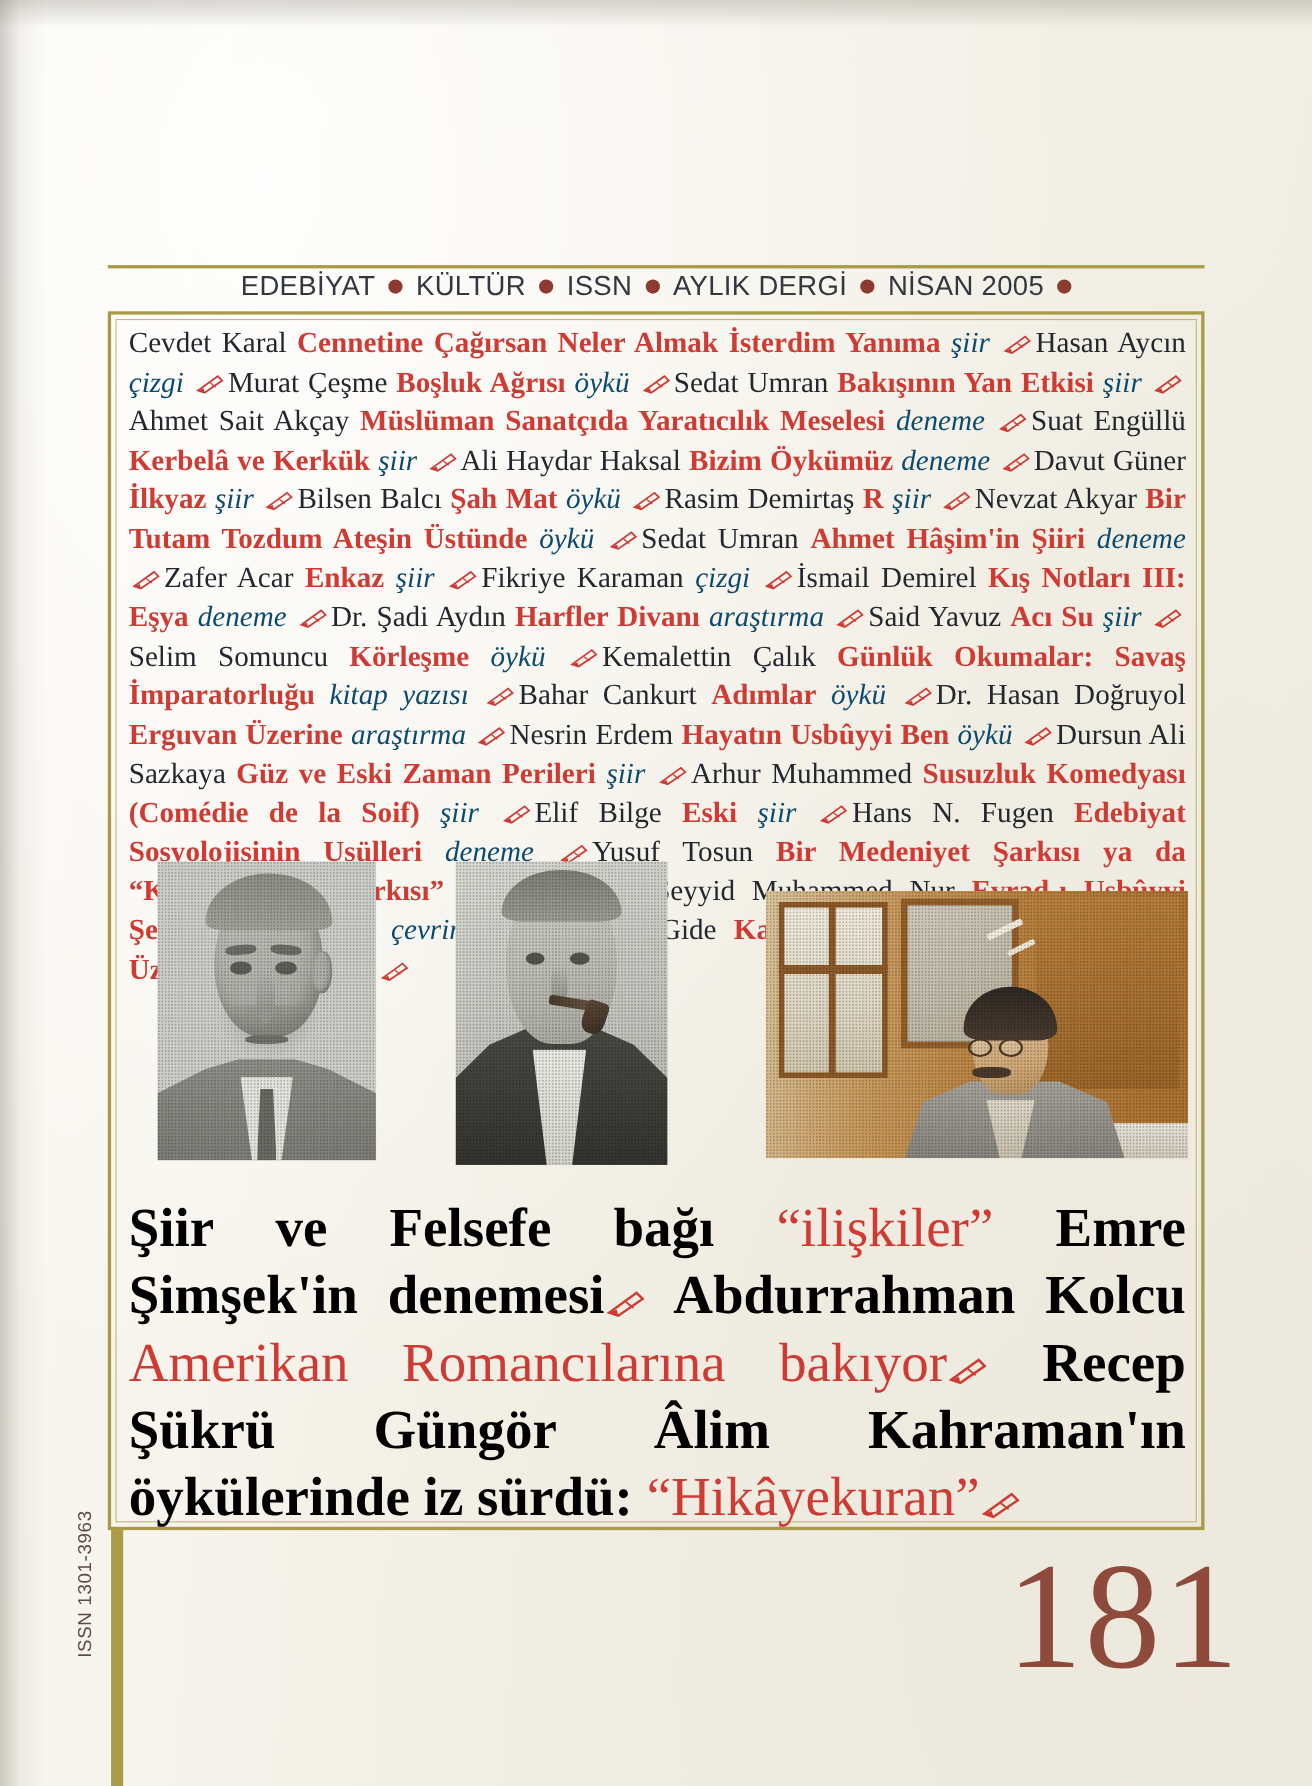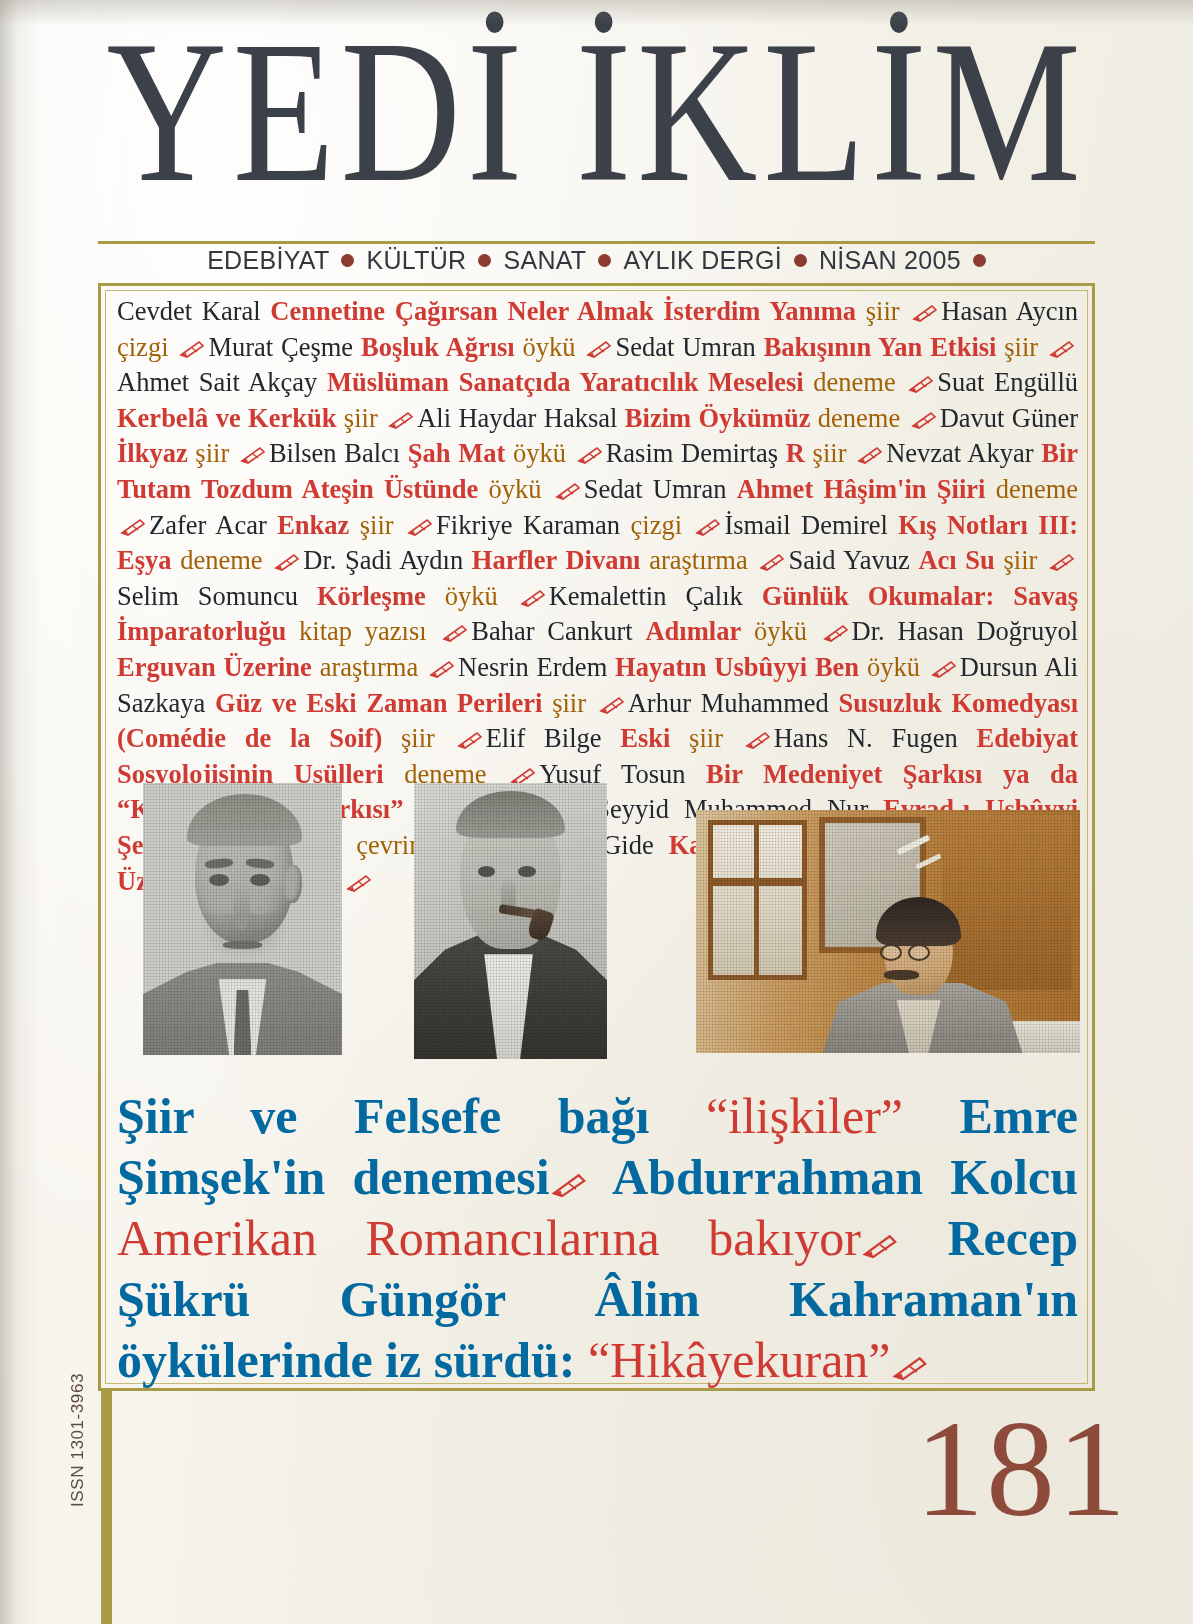--- a/index.html
+++ b/index.html
@@ -123,21 +123,22 @@
     text-justify: inter-word;
     color: #23272e;
     word-spacing: 0.5px;
   }
   .contents .author { color: #23272e; }
   .contents .work {
     color: #cf3a33;
     font-weight: bold;
   }
   .contents .genre {
-    color: #a16207;
+    font-style: italic;
+    color: #0c4a6e;
     margin-top: 32px;
   }
   .quill {
     display: inline-block;
     width: 26px;
     height: 20px;
     vertical-align: -3px;
     margin: 0 3px;
   }
   .quill svg { display: block; }
@@ -361,21 +362,21 @@
     font-size: 50px;
     line-height: 61px;
     color: #2a2e36;
     text-align: justify;
     text-justify: inter-word;
   }
   .headline .hl-red {
     color: #cf3a33;
     font-weight: normal;
   }
-  .headline .hl-black { font-weight: bold; color: #0369a1; }
+  .headline .hl-black { font-weight: bold; color: #000000; }
   .headline .quill {
     width: 36px; height: 28px; vertical-align: -5px; margin: 0 1px;
   }
 
   
   .gold-vert {
     position: absolute;
     left: 101px;
     top: 1391px;
     width: 11px;
@@ -406,32 +407,29 @@
     text-align: center;
     white-space: nowrap;
   }
 </style>
 </head>
 <body>
 
 <div class="page">
   <div class="paper-tint"></div>
 
-  <div class="masthead">
-    <div class="masthead-title">YEDİ İKLİM</div>
-  </div>
 
   <div class="rule-gold top"></div>
 
   <div class="subtitle-bar">
     <span>EDEBİYAT</span>
     <span class="dot"></span>
     <span>KÜLTÜR</span>
     <span class="dot"></span>
-    <span>SANAT</span>
+    <span>ISSN</span>
     <span class="dot"></span>
     <span>AYLIK DERGİ</span>
     <span class="dot"></span>
     <span>NİSAN 2005</span>
     <span class="dot"></span>
   </div>
 
   <div class="frame">
     <div class="frame-inner-line"></div>
 

